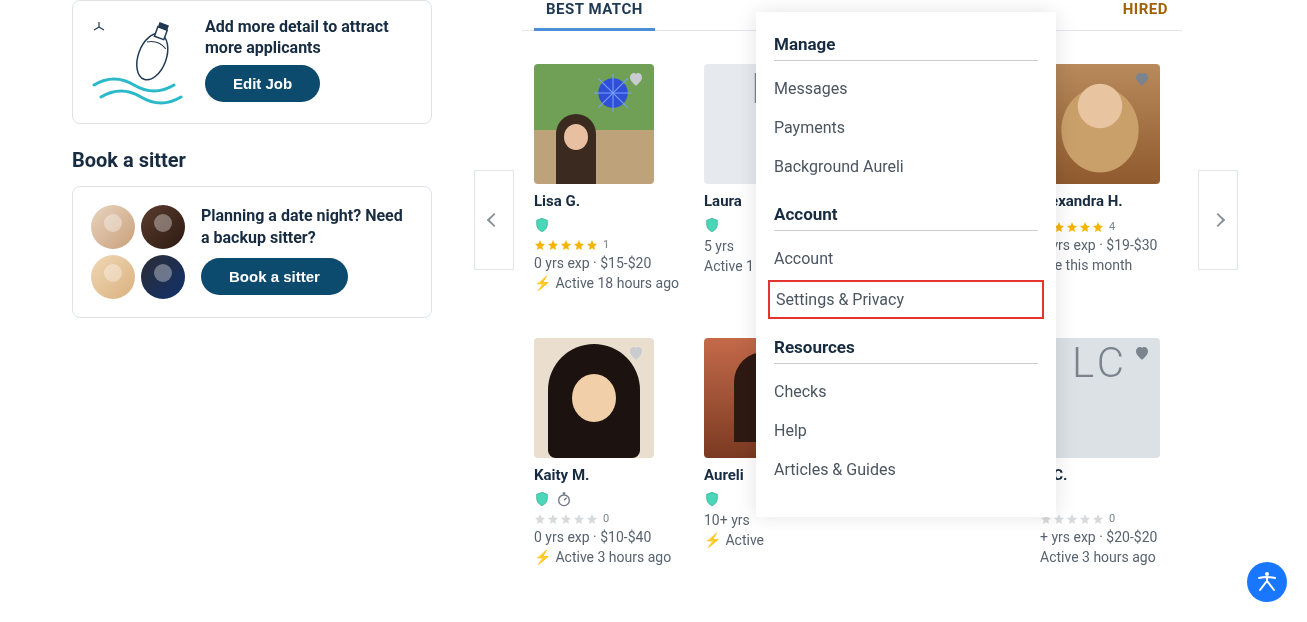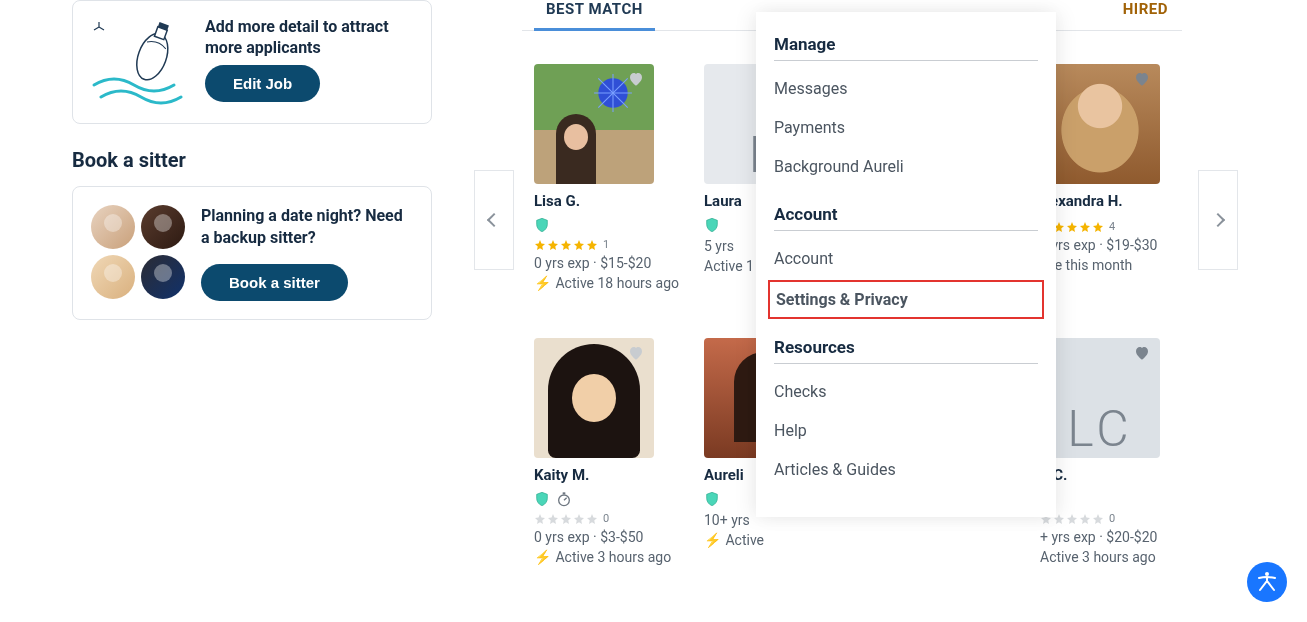--- a/index.html
+++ b/index.html
@@ -9,50 +9,50 @@
   .bottle-svg { width: 100px; height: 90px; flex-shrink: 0; }
   .card .content { flex: 1; }
   .card h3 { font-size: 16px; font-weight: 700; line-height: 1.3; margin-bottom: 6px; color:#172b41; }
   .card p { font-size: 14px; color: #58636f; line-height: 1.4; margin-bottom: 12px; }
   .pill-btn { background: #0c4a6e; color: #fff; border: none; border-radius: 20px; padding: 10px 28px; font-size: 15px; font-weight: 600; cursor: pointer; }
   .section-h { font-size: 20px; font-weight: 700; margin-bottom: 14px; color:#172b41; }
   .sitters-card { border: 1px solid #dfe3e8; border-radius: 8px; padding: 18px; display: flex; gap: 16px; align-items: flex-start; }
   .avatar-grid { display: grid; grid-template-columns: repeat(2, 44px); gap: 6px; flex-shrink: 0; }
   .avatar { width: 44px; height: 44px; border-radius: 50%; background: linear-gradient(135deg,#d8c4a8,#e9d7bd); position:relative; overflow:hidden; }
   .avatar::after{content:"";position:absolute;left:50%;top:20%;transform:translateX(-50%);width:18px;height:18px;border-radius:50%;background:rgba(255,255,255,.35);}
-  .sitters-card .content h3 { font-size: 16px; font-weight:700; line-height:1.35; margin-bottom:16px;}
+  .sitters-card .content h3 { font-size: 16px; font-weight:700; line-height:1.35; margin-bottom:10px;}
   .tabs { position:absolute; left: 522px; top: 0; display:flex; gap: 0px; border-bottom:1px solid #e2e5e9; width: 660px; }
   .tab { padding: 0 24px 12px; font-size:15px; font-weight:700; color:#a16207; letter-spacing:.5px; cursor:pointer; position:relative; }
   .tab.active { color:#203a54; }
   .tab.active::after { content:""; position:absolute; left:12px; right:12px; bottom:-1px; height:3px; background:#4a8ed9; }
   .carousel-nav { position:absolute; width:40px; height:100px; border:1px solid #e3e6ea; background:#fff; display:flex; align-items:center; justify-content:center; cursor:pointer; }
   .carousel-nav.left { left:474px; top:170px; }
   .carousel-nav.right { left:1198px; top:170px; }
   .chev { width:10px; height:10px; border-right:2px solid #8a929b; border-bottom:2px solid #8a929b; transform:rotate(-45deg); }
   .chev.lft { transform:rotate(135deg); }
   .grid-area { position:absolute; left:534px; top:64px; width:660px; }
   .prof { position:absolute; width:160px; }
   .photo { width:120px; height:120px; border-radius:4px; background:#dce1e6; position:relative; overflow:hidden; }
-  .photo.initials { display:flex; align-items:flex-end; justify-content:center; font-size:50px; font-weight:300; color:#7b848e; letter-spacing:4px;}
+  .photo.initials { display:flex; align-items:flex-start; justify-content:center; font-size:42px; font-weight:300; color:#7b848e; letter-spacing:4px;}
   .heart { position:absolute; top:6px; right:8px; width:20px; height:18px; }
   .pname { font-size:15px; font-weight:700; margin-top:8px; color:#172b41;}
   .badges { display:flex; gap:6px; margin:6px 0 4px; align-items:center; }
   .shield { width:16px; height:18px; }
   .stopwatch { width:16px; height:16px; }
   .stars { display:flex; gap:1px; align-items:center; }
   .star { width:12px; height:12px; }
   .star-count { font-size:11px; color:#7b848e; margin-left:4px; }
   .meta { font-size:14px; color:#58636f; margin-top:4px; white-space:nowrap;}
   .activity { display:flex; align-items:center; gap:4px; font-size:14px; color:#58636f; margin-top:4px; white-space:nowrap;}
   .bolt { color:#29c76f; font-size:14px; }
   .dropdown { position:absolute; left:756px; top:0; width:300px; background:#fff; box-shadow: -6px 0 18px rgba(0,0,0,.06), 6px 0 18px rgba(0,0,0,.06); padding: 22px 18px 28px; margin-top: 12px; }
   .drop-h { font-size:17px; font-weight:700; color:#172b41; padding-bottom:6px; border-bottom:1px solid #c9cdd2; margin-top:18px; margin-bottom:8px;}
   .drop-h:first-child { margin-top:0; }
   .drop-item { display:block; padding:10px 0; font-size:16px; color:#4b5560; cursor:pointer; }
-  .drop-item.hl { border:2px solid #e3342f; margin:2px -6px; padding:8px 6px;font-weight:bold; }
+  .drop-item.hl { border:2px solid #e3342f; margin:2px -6px; padding:8px 6px; }
   .access-badge { position:absolute; right:20px; bottom:20px; width:40px; height:40px; border-radius:50%; background:#1976ff; display:flex; align-items:center; justify-content:center; }
 </style>
 </head>
 <body>
 
 <div class="left-col">
   <div class="card">
     <svg class="bottle-svg" viewBox="0 0 100 90">
       <path d="M5 68 Q 25 56 45 68 T 85 68" fill="none" stroke="#2bb9c9" stroke-width="3" stroke-linecap="round"></path>
       <path d="M12 80 Q 32 68 52 80 T 92 80" fill="none" stroke="#2bb9c9" stroke-width="3" stroke-linecap="round"></path>
@@ -257,21 +257,21 @@
           <use href="#star-e"></use>
         </svg>
         <svg class="star">
           <use href="#star-e"></use>
         </svg>
         <svg class="star">
           <use href="#star-e"></use>
         </svg>
       <span class="star-count">0</span>
     </div>
-    <div class="meta">0 yrs exp · $3-$50</div>
+    <div class="meta">0 yrs exp · $10-$40</div>
     <div class="activity">
         <span class="bolt">⚡</span>
         <span>Active 3 hours ago</span>
       </div>
   </div>
 
   <div class="prof" style="left:170px;top:274px">
     <div class="photo" style="background:linear-gradient(#c46a4a,#7a3a22)">
       <div style="position:absolute;left:30px;top:14px;width:60px;height:90px;background:#2e1a12;border-radius:40px 40px 0 0"></div>
       <svg class="heart">

